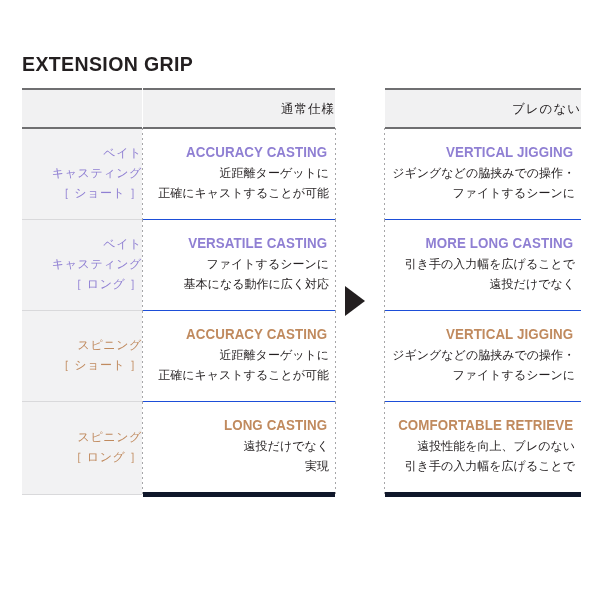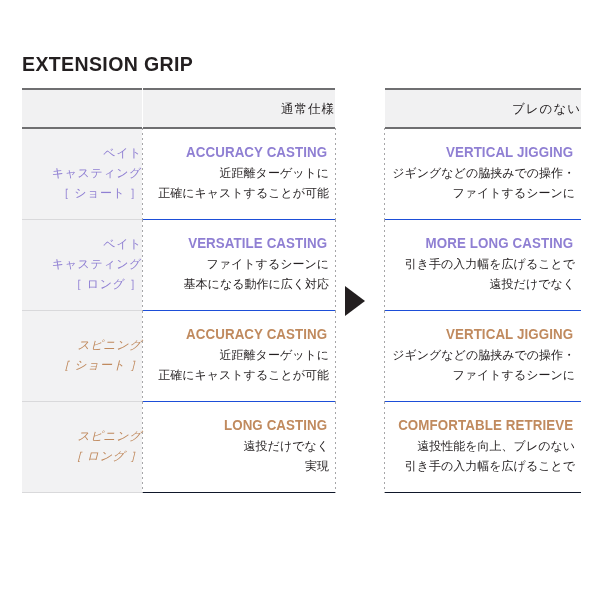--- a/index.html
+++ b/index.html
@@ -79,21 +79,21 @@
     letter-spacing: 1px;
     font-family: "Liberation Sans", "DejaVu Sans", sans-serif;
   }
 
   
   .body-row td {
     height: 90px;
     border-bottom: 1px solid #1d4ed8;
   }
   .body-row.last td {
-    border-bottom: 1px solid #0f172a;
+    border-bottom: 5px solid #0f172a;
   }
   .body-row td.label-cell {
     background: #f2f2f3;
     border-bottom: 1px solid #d9d9db;
   }
   .body-row td.spacer-cell {
     background: #ffffff;
     border-bottom: none;
   }
 
@@ -114,21 +114,21 @@
   }
 
   
   .cat-label {
     font-size: 12px;
     line-height: 1.65;
     letter-spacing: 0.6px;
     font-family: "Liberation Sans", "DejaVu Sans", sans-serif;
   }
   .cat-label.purple { color: #8f7fd3; }
-  .cat-label.tan    { color: #c08a5e; font-style: italic; }
+  .cat-label.tan    { color: #c08a5e; }
 
   .feat-head {
     font-size: 14.5px;
     font-weight: bold;
     letter-spacing: 0.1px;
     transform: scaleX(0.92);
     display: block;
     margin-bottom: 5px;
     font-family: "Liberation Sans", "DejaVu Sans", sans-serif;
   }

